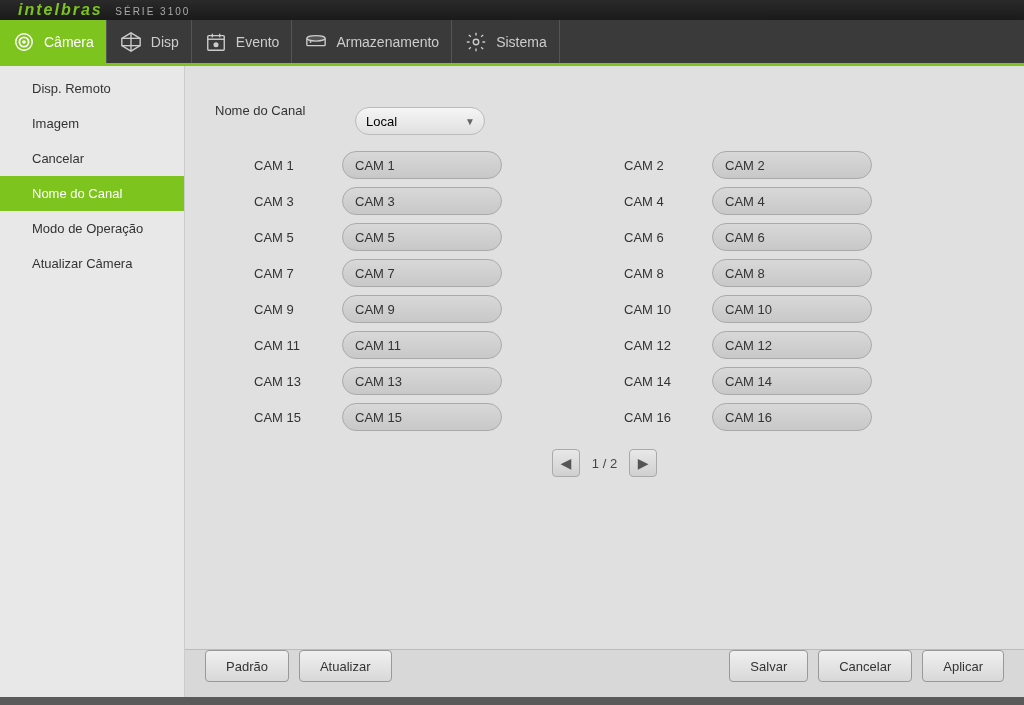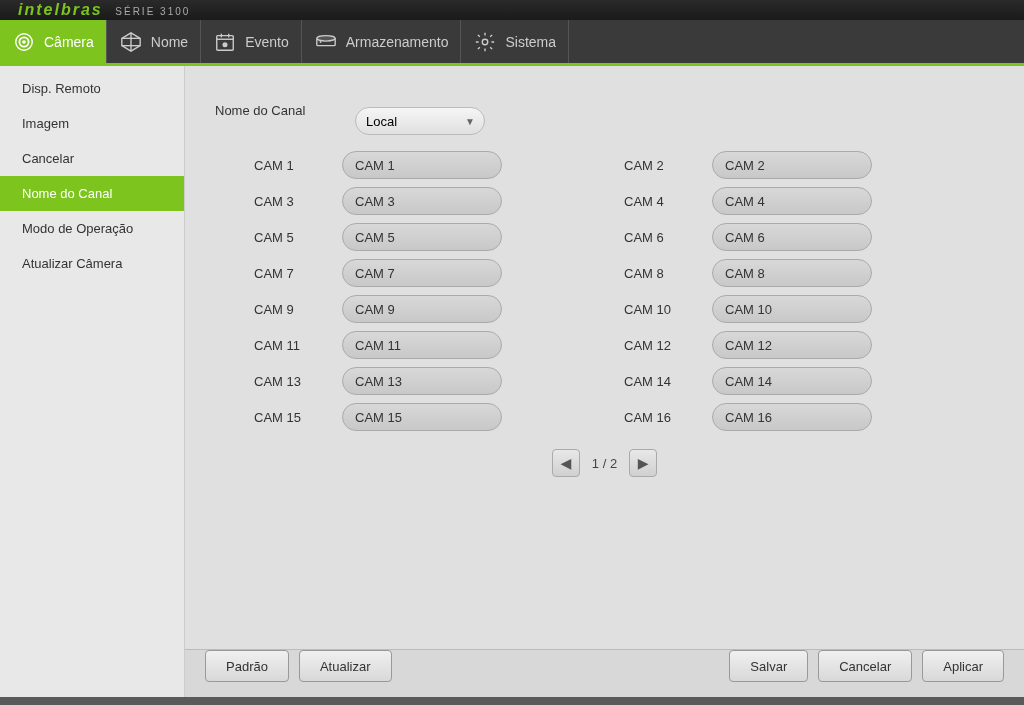--- a/index.html
+++ b/index.html
@@ -70,21 +70,21 @@
     }
 
     
     #sidebar {
       width: 185px;
       background: #e8e8e8;
       border-right: 1px solid #ccc;
       padding-top: 5px;
     }
     .sidebar-item {
-      padding: 10px 22px;
+      padding: 10px 32px;
       cursor: pointer;
       color: #333;
       font-size: 13px;
     }
     .sidebar-item.active {
       background: #7dc41e;
       color: white;
     }
 
     
@@ -253,21 +253,21 @@
 
   <div class="nav-tab">
     <span class="nav-icon">
       <svg class="icon-svg" viewBox="0 0 24 24" fill="none" stroke="#ccc" stroke-width="1.5">
         <polygon points="12,2 22,8 22,16 12,22 2,16 2,8"></polygon>
         <line x1="12" y1="2" x2="12" y2="22"></line>
         <line x1="2" y1="8" x2="22" y2="8"></line>
         <line x1="2" y1="16" x2="22" y2="16"></line>
       </svg>
     </span>
-    <span>Nome</span>
+    <span>Disp</span>
   </div>
 
   <div class="nav-tab">
     <span class="nav-icon">
       <svg class="icon-svg" viewBox="0 0 24 24" fill="none" stroke="#ccc" stroke-width="1.5">
         <rect x="3" y="5" width="18" height="16" rx="1"></rect>
         <line x1="3" y1="9" x2="21" y2="9"></line>
         <line x1="8" y1="3" x2="8" y2="7"></line>
         <line x1="16" y1="3" x2="16" y2="7"></line>
         <circle cx="12" cy="15" r="2" fill="#ccc"></circle>

